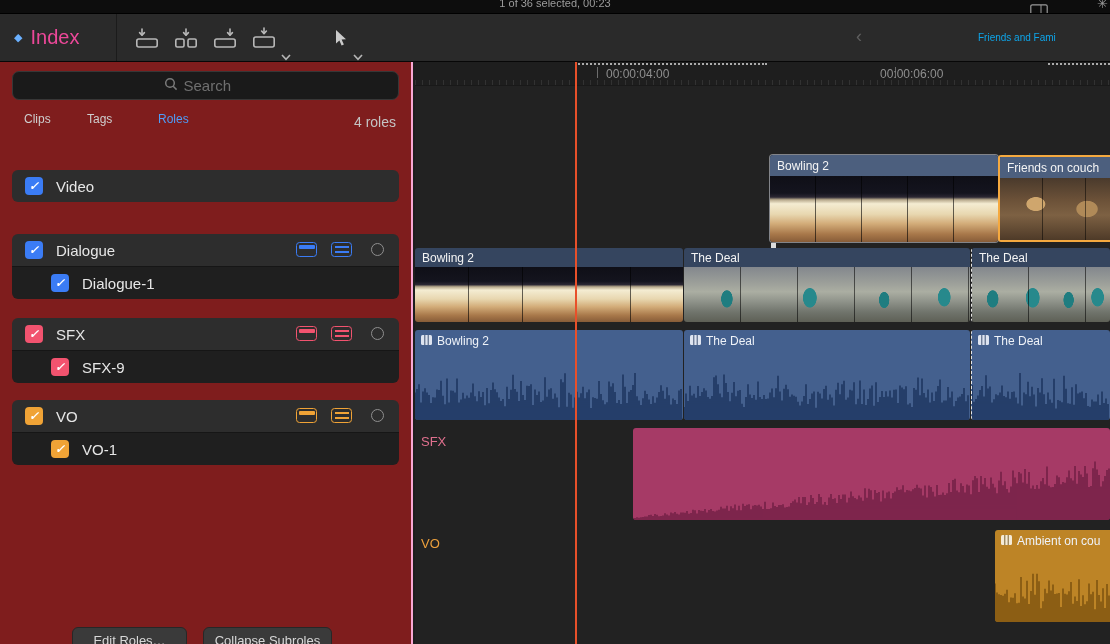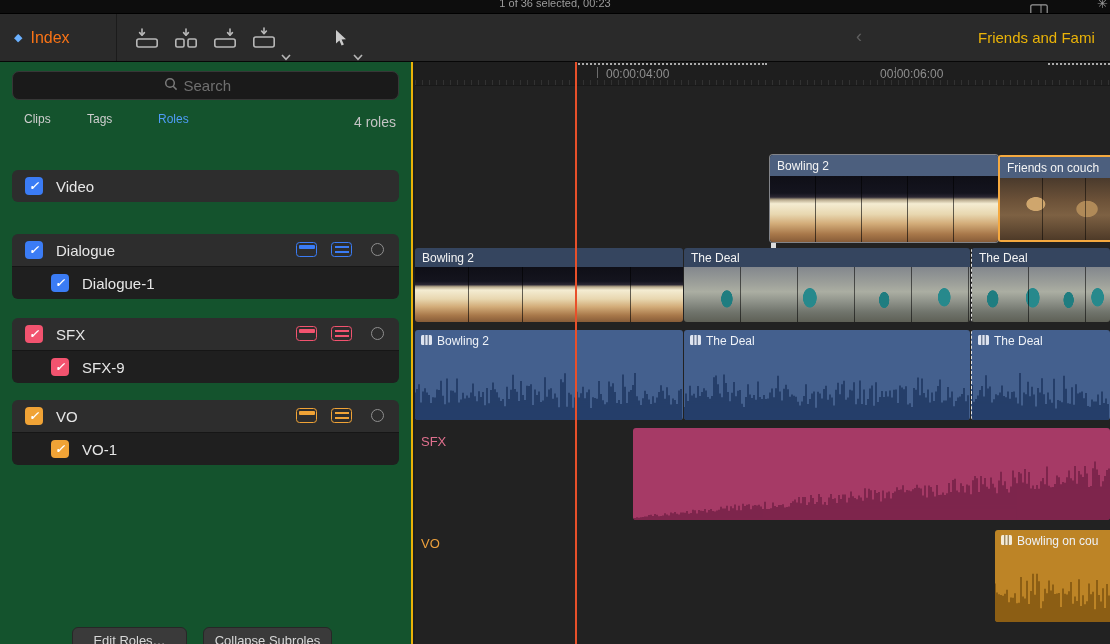--- a/index.html
+++ b/index.html
@@ -13,30 +13,30 @@
   .strip-icon{position:absolute;top:1px;color:#9a9a9a}
   .strip-icon.viewer{right:62px}
   .strip-icon.star{right:2px;top:-4px;font-size:13px}
 
   
   .toolbar{position:absolute;top:13px;left:0;right:0;height:49px;background:#2a2a2a;
            border-top:1px solid #000;border-bottom:1px solid #070707;z-index:80}
   .index-btn{position:absolute;left:0;top:0;width:117px;height:100%;border-right:1px solid #1b1b1b;
              display:flex;align-items:center;gap:8px;padding-left:14px;cursor:default}
   .index-btn .diamond{color:#6ab0ff;font-size:11px}
-  .index-btn .lbl{font-size:16px;color:#f97316}
+  .index-btn .lbl{font-size:20px;color:#ec4899}
   .tool-ico{position:absolute;top:13px;width:24px;height:22px}
   .chev{position:absolute}
   .back-chevron{position:absolute;left:856px;top:12px;font-size:18px;color:#5f5f5f}
   .proj-title{position:absolute;left:978px;width:132px;top:0;height:100%;display:flex;align-items:center;
-              font-size:15px;color:#eab308;white-space:nowrap;overflow:hidden}
+              font-size:10px;color:#0ea5e9;white-space:nowrap;overflow:hidden}
 
   
-  .index-panel{position:absolute;top:62px;left:0;width:413px;height:582px;background:#14532d;
-               border-right:2px solid #eab308;overflow:hidden;z-index:70}
+  .index-panel{position:absolute;top:62px;left:0;width:413px;height:582px;background:#7f1d1d;
+               border-right:2px solid #f9a8d4;overflow:hidden;z-index:70}
   .search-box{position:absolute;top:9px;left:12px;width:387px;height:29px;background:#1a1a1a;
               border:1px solid #373737;border-radius:7px;display:flex;align-items:center;justify-content:center;gap:6px}
   .search-input{background:transparent;border:none;outline:none;color:#c0c0c0;font-size:15px;width:64px;font-family:inherit}
   .search-input::placeholder{color:#6f6f6f}
   .tab{position:absolute;top:50px;font-size:12px;color:#cecece;cursor:default}
   .tab.clips{left:24px}.tab.tags{left:87px}.tab.roles{left:158px}
   .roles-count{position:absolute;top:52px;right:15px;font-size:14px;color:#c4c4c4}
 
   .role-row,.role-group{position:absolute;left:12px;width:387px;border-radius:6px}
   .role-row{height:32px;background:#2d2d2d;display:flex;align-items:center}
@@ -379,21 +379,21 @@
 
     <span class="lane-label" style="top: 474px; color: rgb(237, 160, 60);">VO</span>
     <div class="clip vo-clip" style="left:580px;top:468px;width:118px;height:92px">
       <div class="aname">
           <span>
         <svg width="11" height="10" viewBox="0 0 11 10">
               <rect width="11" height="10" rx="1.5" fill="rgba(250,244,230,.92)"></rect>
               <line x1="3.8" y1="0" x2="3.8" y2="10" stroke="rgba(100,70,15,.85)" stroke-width="1"></line>
               <line x1="7.2" y1="0" x2="7.2" y2="10" stroke="rgba(100,70,15,.85)" stroke-width="1"></line>
             </svg></span>
-        <span>Bowling on cou</span>
+        <span>Ambient on cou</span>
         </div>
       <div class="wave">
           <svg width="118" height="70" style="display:block">
             <path d="M0 70V31.4M2 70V40.6M4 70V42.3M6 70V42.9M8 70V43.7M10 70V41.7M12 70V37.8M14 70V50.2M16 70V45.4M18 70V45.8M20 70V41.2M22 70V51.2M24 70V50.8M26 70V25.0M28 70V44.4M30 70V46.6M32 70V28.7M34 70V51.9M36 70V39.1M38 70V21.7M40 70V42.7M42 70V21.8M44 70V29.2M46 70V56.2M48 70V49.2M50 70V36.7M52 70V41.3M54 70V28.4M56 70V38.4M58 70V32.4M60 70V41.9M62 70V41.5M64 70V40.9M66 70V55.1M68 70V36.5M70 70V41.7M72 70V42.5M74 70V39.3M76 70V30.0M78 70V51.8M80 70V44.5M82 70V49.1M84 70V27.2M86 70V54.1M88 70V43.3M90 70V52.2M92 70V49.2M94 70V31.6M96 70V42.2M98 70V39.8M100 70V57.2M102 70V28.1M104 70V42.9M106 70V49.6M108 70V36.2M110 70V56.0M112 70V32.1M114 70V43.4M116 70V42.6" stroke="#7c520f" stroke-width="1.5" fill="none"></path>
           </svg>
         </div>
     </div>
 
     <div class="playhead" style="left: 160px; background: rgb(232, 80, 42);"></div>
   </div>

